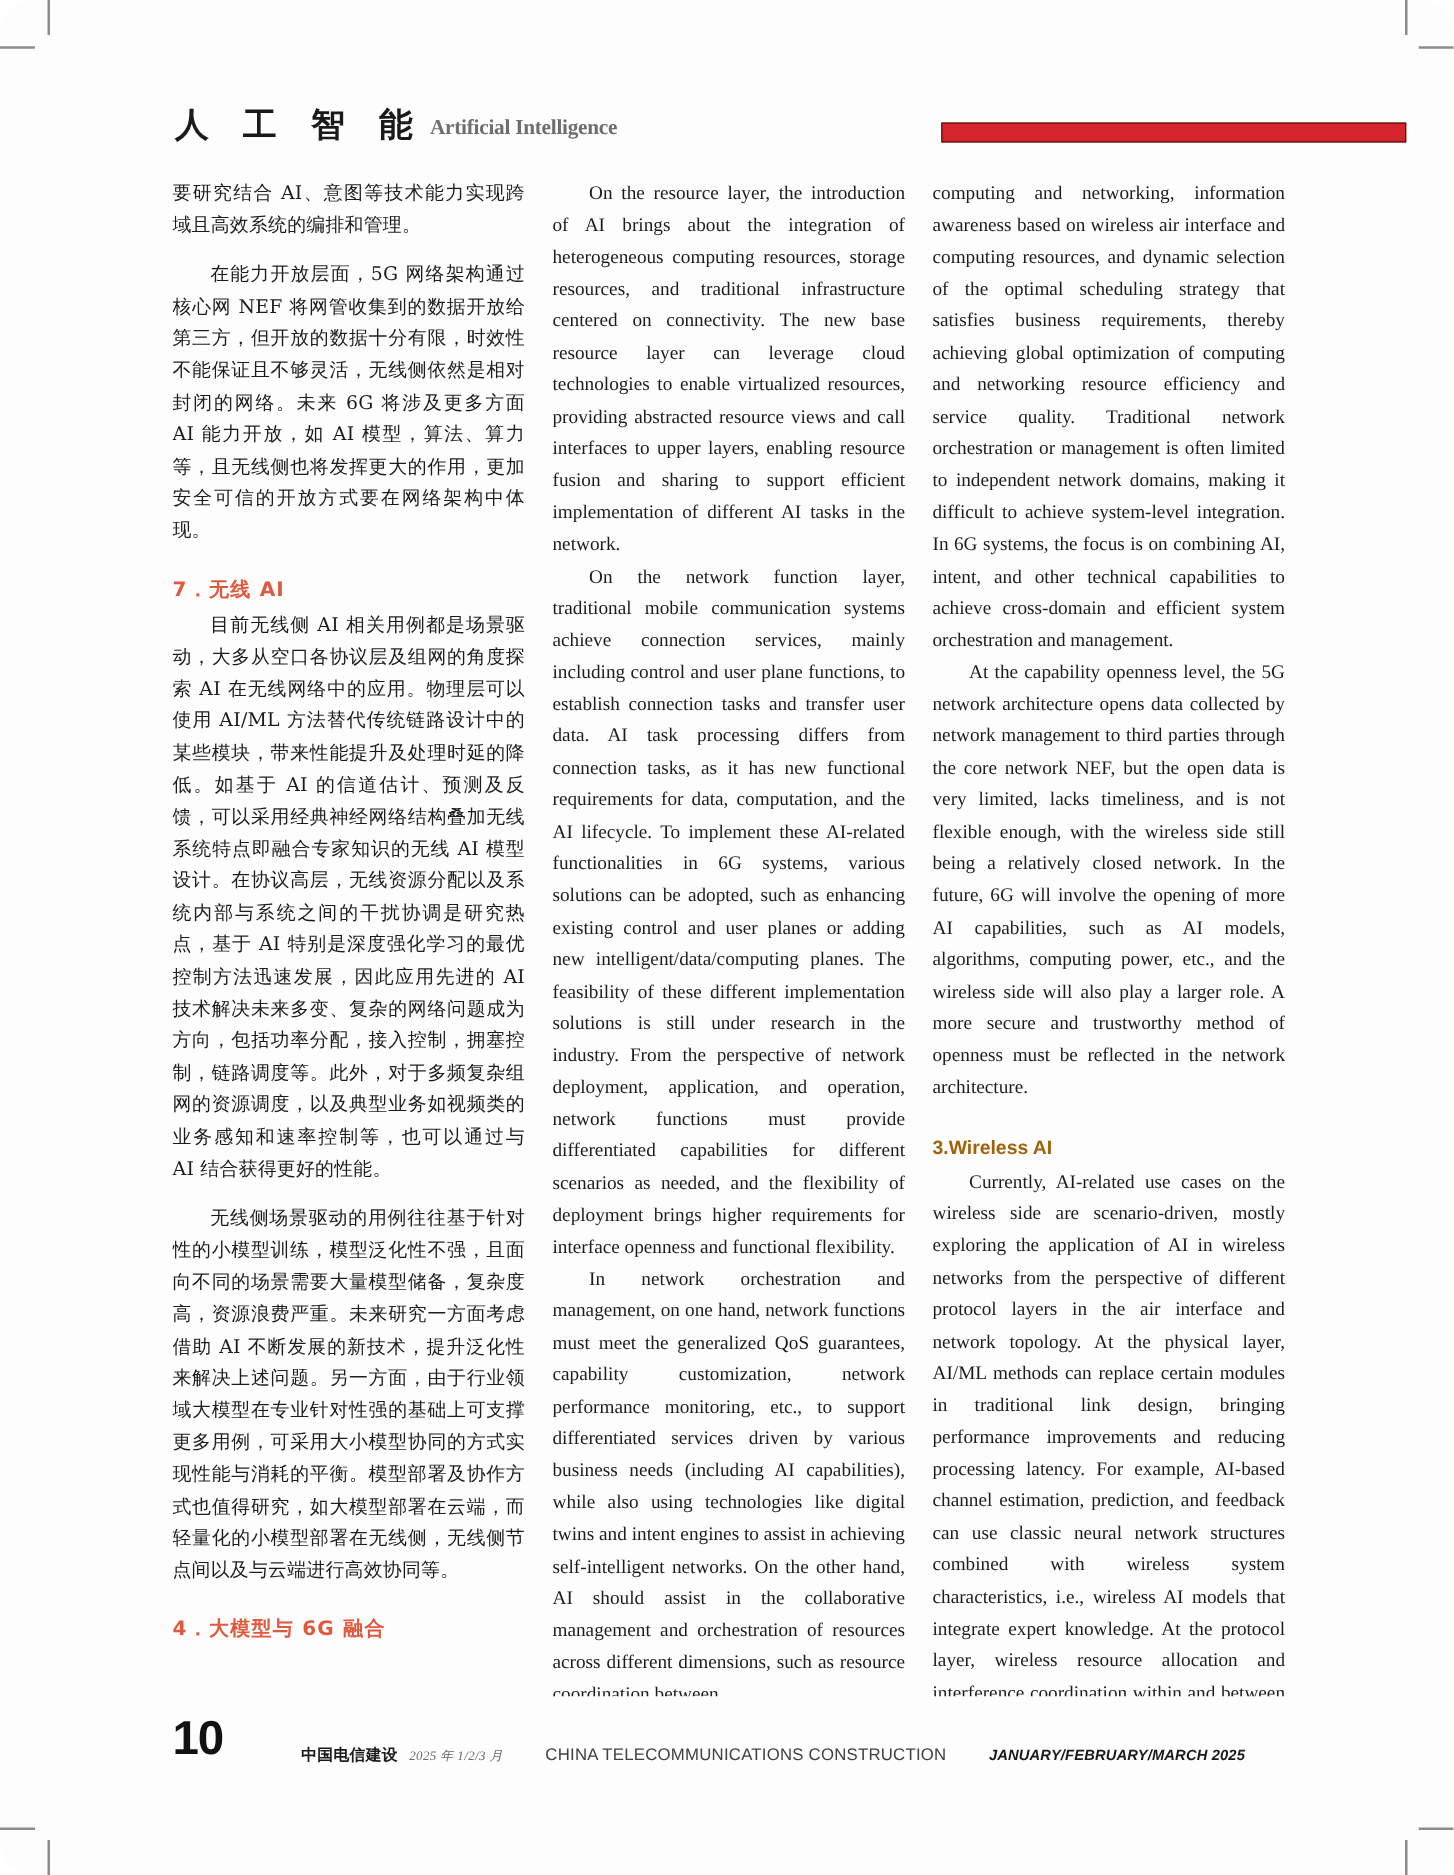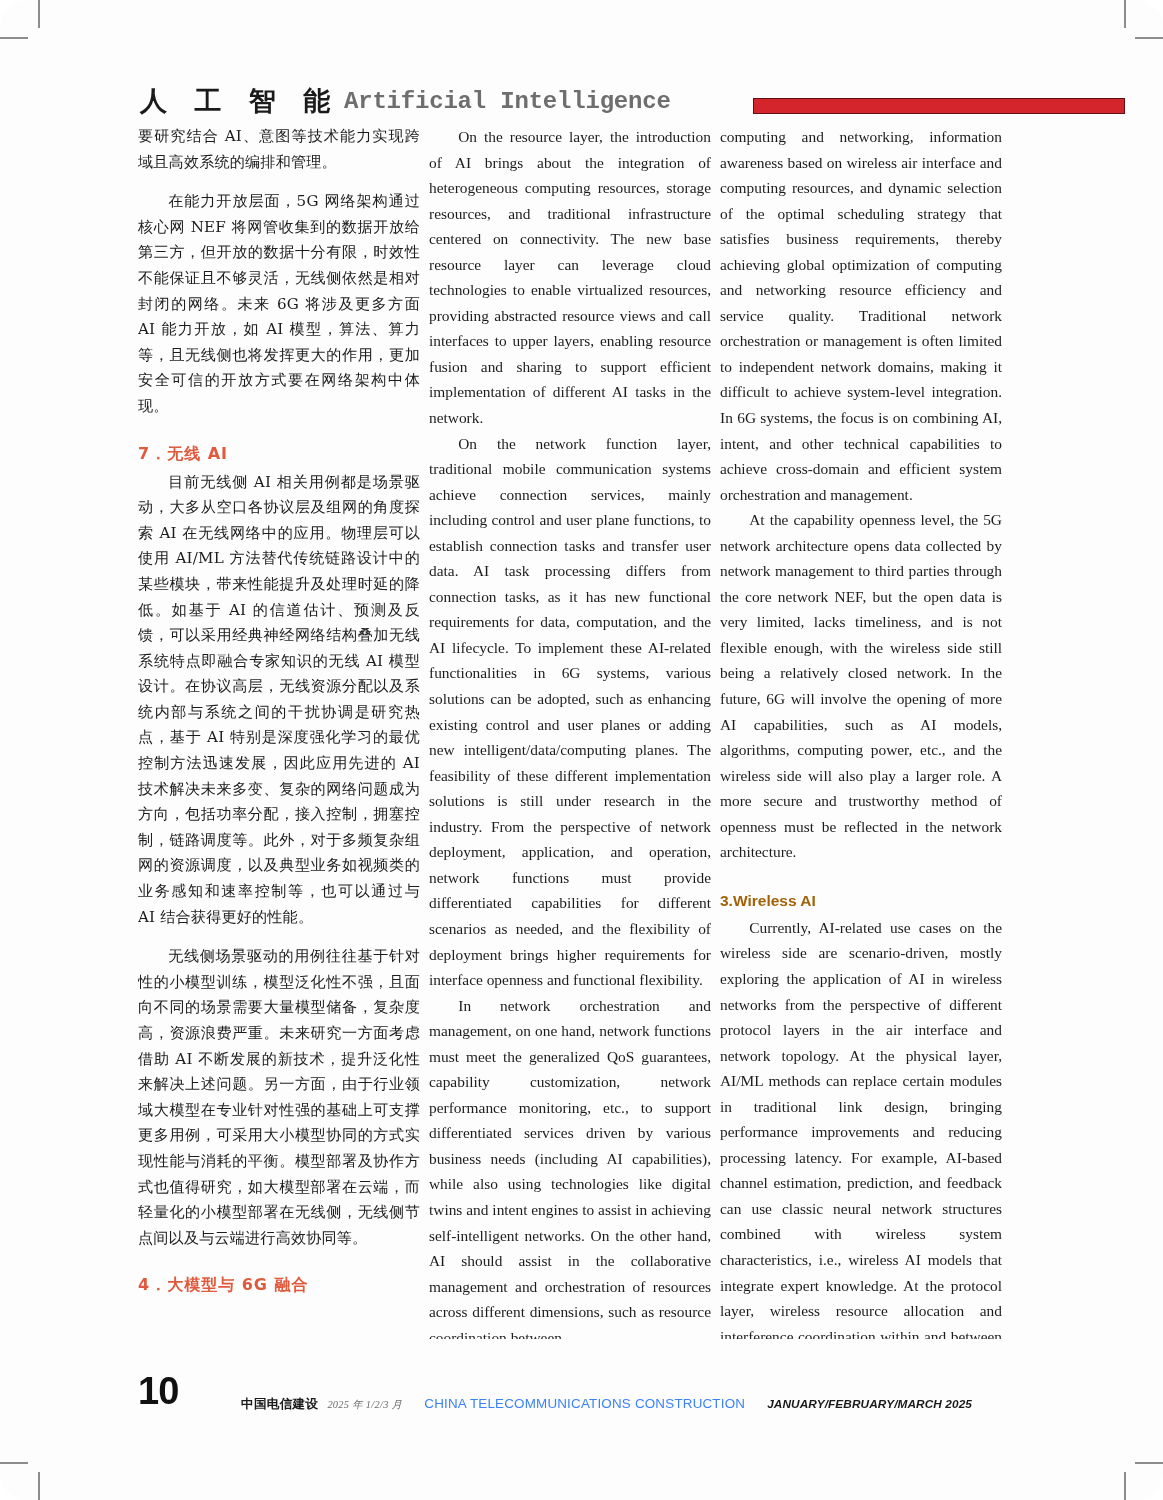--- a/index.html
+++ b/index.html
@@ -50,47 +50,47 @@
     font-size: 27px;
     font-weight: 700;
     letter-spacing: 9px;
     color: #1a1a1a;
     line-height: 34px;
   }
   .header-en {
     position: absolute;
     left: 204px;
     top: 2px;
-    font-family: Liberation Mono, monospace;
-    font-size: 24px;
+    font-family: Liberation Serif, serif;
+    font-size: 17px;
     font-weight: 700;
     color: #6e6e6e;
     line-height: 32px;
     letter-spacing: -0.2px;
   }
   .header-bar {
     position: absolute;
     left: 613px;
     top: 14px;
     width: 372px;
     height: 16px;
     background: #d3252b;
     border: 1.5px solid #5e1013;
     box-sizing: border-box;
   }
 
   
   .columns {
     position: absolute;
     left: 138px;
-    top: 124px;
+    top: 142px;
     width: 890px;
     height: 1215px;
     display: flex;
-    gap: 9px;
+    gap: 22px;
   }
   .col {
     width: 282px;
     flex: 0 0 282px;
     overflow: hidden;
   }
 
   
   .col-cn p {
     margin: 0;
@@ -175,28 +175,28 @@
   .footer-date-cn {
     margin-left: 9px;
     font-family: Liberation Serif, serif;
     font-size: 10.4px;
     font-style: italic;
     color: #6a6a6a;
     letter-spacing: 0.3px;
     text-align: center;
   }
   .footer-en {
-    margin-left: 22px;
+    margin-left: 34px;
     font-family: "Liberation Sans", "DejaVu Sans", sans-serif;
     font-size: 13.4px;
-    color: #3b82f6;
+    color: #404040;
     letter-spacing: 0.2px;
   }
   .footer-date-en {
-    margin-left: 22px;
+    margin-left: 34px;
     font-family: "Liberation Sans", "DejaVu Sans", sans-serif;
     font-size: 11.8px;
     font-style: italic;
     font-weight: 700;
     color: #1a1a1a;
     letter-spacing: 0.1px;
   }
 </style>
 </head>
 <body>

